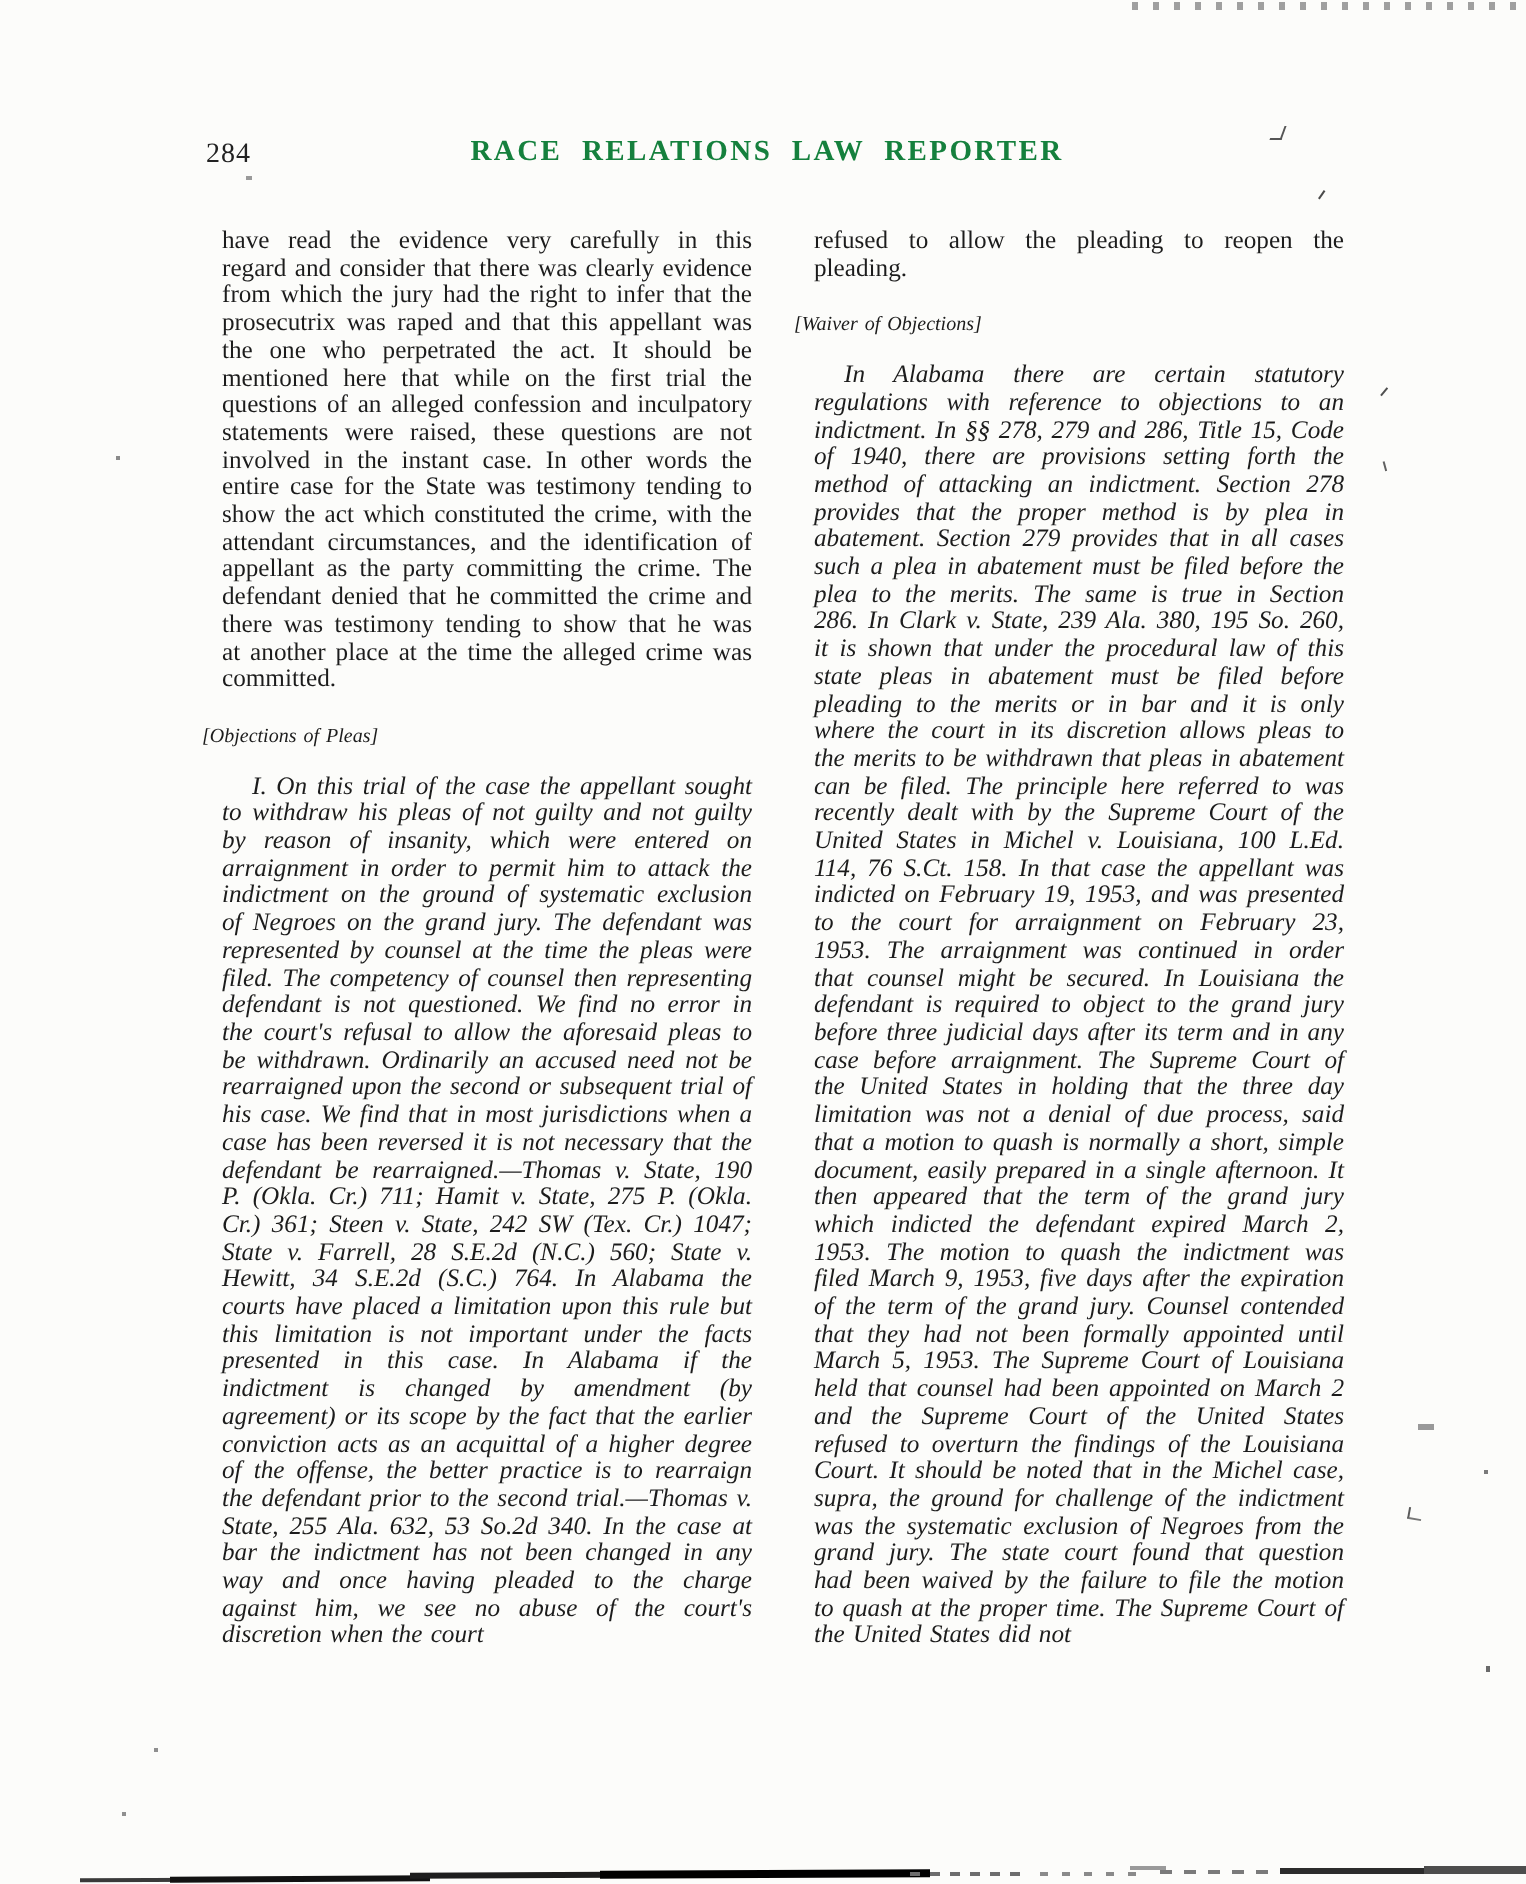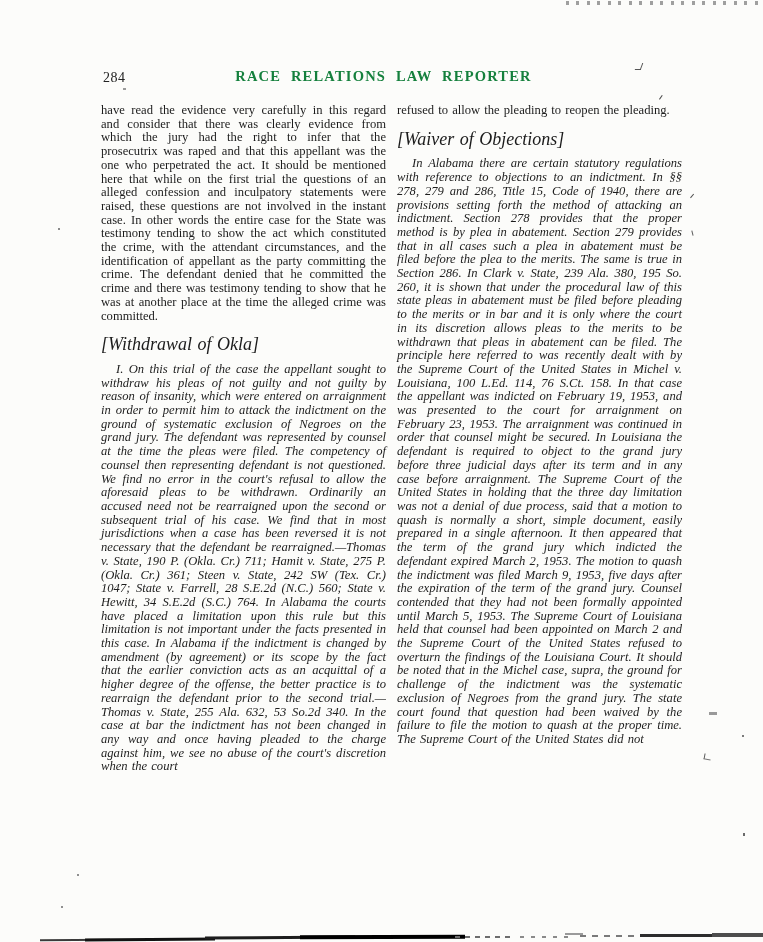--- a/index.html
+++ b/index.html
@@ -34,27 +34,27 @@
     position:absolute;top:104px;left:101px;width:581px;
     display:flex;gap:11px;
   }
   .col{
     width:285px;
     font-size:12.6px;line-height:13.7px;
     text-align:justify;
     color:#1c1c1c;
     word-spacing:1px;
   }
-  .col p{margin:0;}
+  .col p{margin:10px;}
   .para-indent{text-indent:15px;font-style:italic;}
   .section-heading{
     font-style:italic;
     margin:15px 0 11px 0 !important;
     text-align:left;
-    font-size:18px;
+    font-size:10px;
   }
   .p1{margin-bottom:0 !important;}
   
   .scan-streak{position:absolute;left:0;top:0;width:763px;height:942px;pointer-events:none;}
   .seg{position:absolute;}
   
   .speck{position:absolute;background:#777;}
 </style>
 </head>
 <body>
@@ -64,21 +64,21 @@
   <div class="perforation"></div>
 
   <div class="running-header">
     <span class="page-number">284</span>
     <span class="header-title">RACE RELATIONS LAW REPORTER</span>
   </div>
 
   <div class="columns">
     <div class="col">
       <p class="p1">have read the evidence very carefully in this regard and consider that there was clearly evidence from which the jury had the right to infer that the prosecutrix was raped and that this appellant was the one who perpetrated the act. It should be mentioned here that while on the first trial the questions of an alleged confession and inculpatory statements were raised, these questions are not involved in the instant case. In other words the entire case for the State was testimony tending to show the act which constituted the crime, with the attendant circumstances, and the identification of appellant as the party committing the crime. The defendant denied that he committed the crime and there was testimony tending to show that he was at another place at the time the alleged crime was committed.</p>
-      <p class="section-heading">[Withdrawal of Okla]</p>
+      <p class="section-heading">[Objections of Pleas]</p>
       <p class="para-indent">I. On this trial of the case the appellant sought to withdraw his pleas of not guilty and not guilty by reason of insanity, which were entered on arraignment in order to permit him to attack the indictment on the ground of systematic exclusion of Negroes on the grand jury. The defendant was represented by counsel at the time the pleas were filed. The competency of counsel then representing defendant is not questioned. We find no error in the court's refusal to allow the aforesaid pleas to be withdrawn. Ordinarily an accused need not be rearraigned upon the second or subsequent trial of his case. We find that in most jurisdictions when a case has been reversed it is not necessary that the defendant be rearraigned.—Thomas v. State, 190 P. (Okla. Cr.) 711; Hamit v. State, 275 P. (Okla. Cr.) 361; Steen v. State, 242 SW (Tex. Cr.) 1047; State v. Farrell, 28 S.E.2d (N.C.) 560; State v. Hewitt, 34 S.E.2d (S.C.) 764. In Alabama the courts have placed a limitation upon this rule but this limitation is not important under the facts presented in this case. In Alabama if the indictment is changed by amendment (by agreement) or its scope by the fact that the earlier conviction acts as an acquittal of a higher degree of the offense, the better practice is to rearraign the defendant prior to the second trial.—Thomas v. State, 255 Ala. 632, 53 So.2d 340. In the case at bar the indictment has not been changed in any way and once having pleaded to the charge against him, we see no abuse of the court's discretion when the court</p>
     </div>
     <div class="col">
       <p class="p1">refused to allow the pleading to reopen the pleading.</p>
       <p class="section-heading">[Waiver of Objections]</p>
       <p class="para-indent">In Alabama there are certain statutory regulations with reference to objections to an indictment. In §§ 278, 279 and 286, Title 15, Code of 1940, there are provisions setting forth the method of attacking an indictment. Section 278 provides that the proper method is by plea in abatement. Section 279 provides that in all cases such a plea in abatement must be filed before the plea to the merits. The same is true in Section 286. In Clark v. State, 239 Ala. 380, 195 So. 260, it is shown that under the procedural law of this state pleas in abatement must be filed before pleading to the merits or in bar and it is only where the court in its discretion allows pleas to the merits to be withdrawn that pleas in abatement can be filed. The principle here referred to was recently dealt with by the Supreme Court of the United States in Michel v. Louisiana, 100 L.Ed. 114, 76 S.Ct. 158. In that case the appellant was indicted on February 19, 1953, and was presented to the court for arraignment on February 23, 1953. The arraignment was continued in order that counsel might be secured. In Louisiana the defendant is required to object to the grand jury before three judicial days after its term and in any case before arraignment. The Supreme Court of the United States in holding that the three day limitation was not a denial of due process, said that a motion to quash is normally a short, simple document, easily prepared in a single afternoon. It then appeared that the term of the grand jury which indicted the defendant expired March 2, 1953. The motion to quash the indictment was filed March 9, 1953, five days after the expiration of the term of the grand jury. Counsel contended that they had not been formally appointed until March 5, 1953. The Supreme Court of Louisiana held that counsel had been appointed on March 2 and the Supreme Court of the United States refused to overturn the findings of the Louisiana Court. It should be noted that in the Michel case, supra, the ground for challenge of the indictment was the systematic exclusion of Negroes from the grand jury. The state court found that question had been waived by the failure to file the motion to quash at the proper time. The Supreme Court of the United States did not</p>
     </div>
   </div>
 
   <div class="scan-streak">

